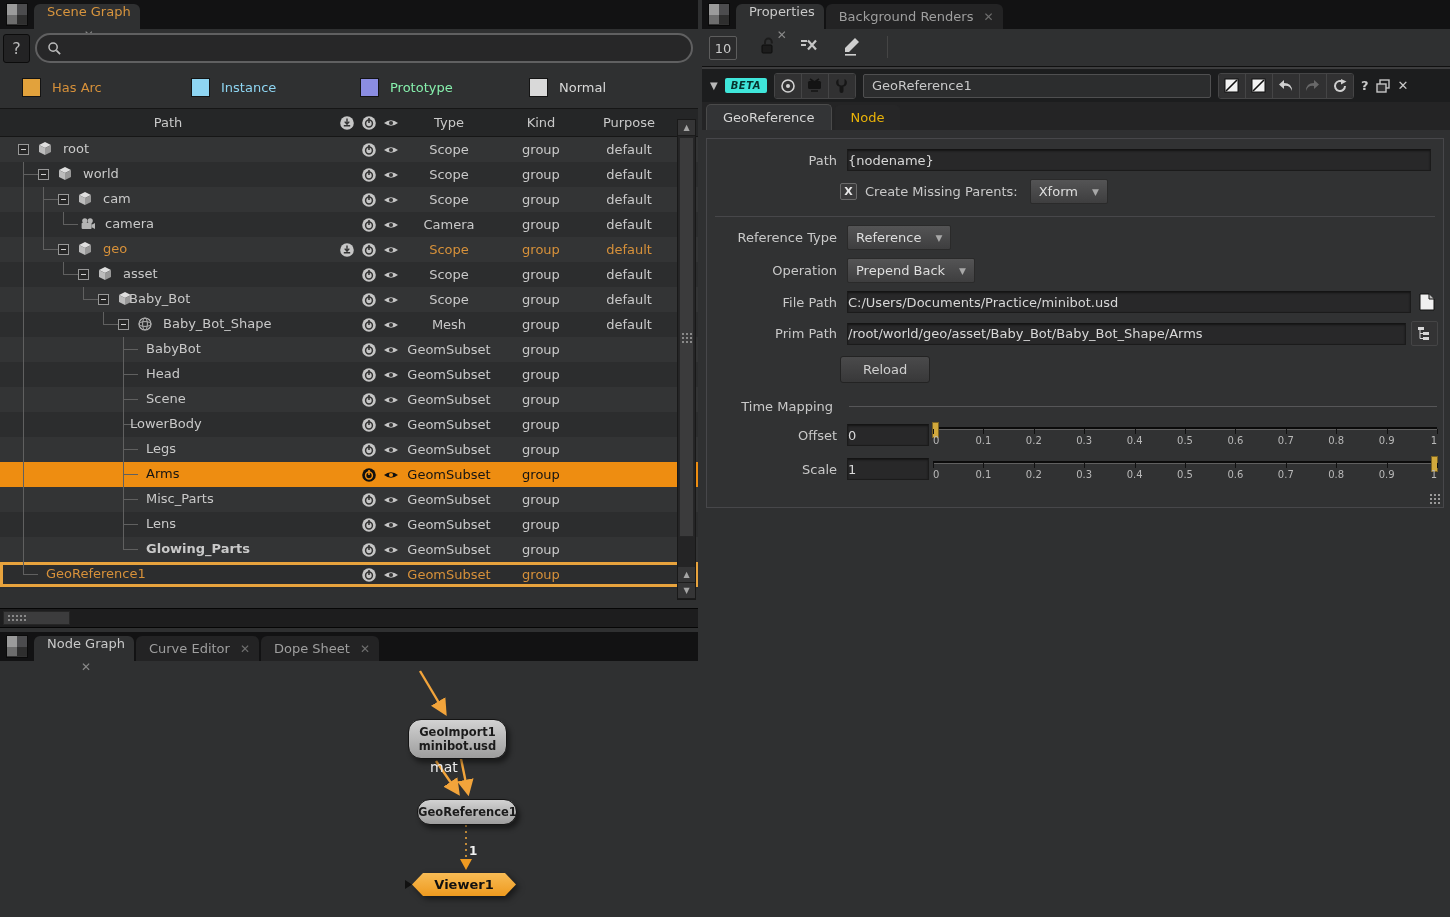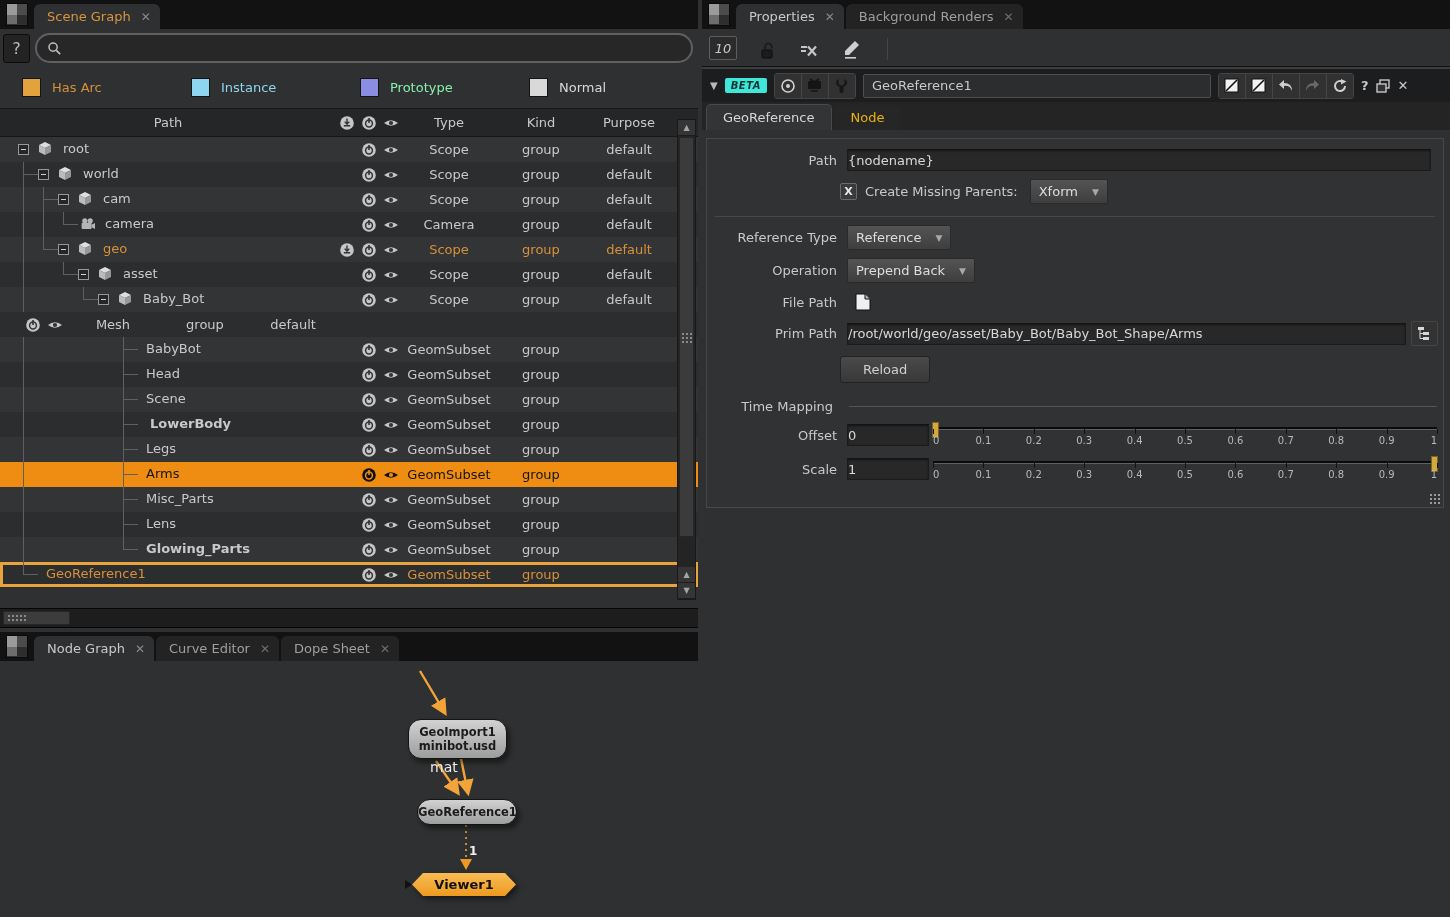--- a/index.html
+++ b/index.html
@@ -7,21 +7,21 @@
        font-family:"DejaVu Sans","Liberation Sans",sans-serif;font-size:13px;color:#c9c9c9;
        overflow:hidden;user-select:none;}
   .tabbar{height:29px;background:#121213;display:flex;align-items:flex-end;}
   .panel-icon{width:20px;height:21px;margin:2px 6px 3px 6px;flex:none;
       background:linear-gradient(90deg,#9b9b9b 0 50%,#4c4c4e 50% 100%),#333;
       background-size:100% 55%;background-repeat:no-repeat;border:1px solid #0a0a0a;}
   .panel-icon::after{content:"";display:block;width:100%;height:45%;margin-top:55%;
       background:linear-gradient(90deg,#6d6d6d 0 50%,#2e2e2e 50% 100%);}
   .tab{height:25px;padding:0 9px 0 13px;display:flex;align-items:center;gap:10px;
       border-radius:6px 6px 0 0;background:#232324;color:#9f9f9f;margin-right:2px;}
-  .tab.active{background:#2f3031;color:#c9c9c9;}
+  .tab.active{background:#2f3031;color:#c9c9c9;flex-direction:column;}
   .tab-close{color:#6f6f6f;font-size:12px;line-height:1;}
   .tab.active .tab-close{color:#8a8a8a;}
 
   
   #sg{position:absolute;left:0;top:0;width:698px;height:630px;background:#2f3031;}
   #sg .tab.active .tab-label{color:#d8953e;}
   .srow{display:flex;align-items:center;gap:5px;padding:4px 5px 3px 3px;}
   .help-btn{width:25px;height:27px;background:#232324;border:1px solid #0c0c0c;border-radius:3px;
       color:#b9b9b9;font-size:16px;display:flex;align-items:center;justify-content:center;}
   .search{flex:1;height:26px;border:2px solid #606061;border-radius:16px;background:#272728;
@@ -83,21 +83,21 @@
       box-shadow:3px 4px 5px rgba(0,0,0,.45);}
   .viewer-wrap{position:absolute;filter:drop-shadow(3px 3px 3px rgba(0,0,0,.5));}
   .viewer{width:104px;height:23px;background:linear-gradient(#f8bc55,#ee9a1f);
       clip-path:polygon(11px 0,93px 0,104px 11.5px,93px 23px,11px 23px,0 11.5px);
       color:#101010;font-weight:bold;display:flex;align-items:center;justify-content:center;}
   .mat-label{position:absolute;color:#ececec;font-size:14px;}
   .one-label{position:absolute;color:#f2f2f2;font-size:12px;font-weight:bold;}
 
   
   #props{position:absolute;left:702px;top:0;width:748px;height:917px;background:#2f3031;}
-  .ptool{display:flex;align-items:flex-end;gap:22px;padding:7px 0 6px 7px;font-style:italic;}
+  .ptool{display:flex;align-items:flex-start;gap:22px;padding:7px 0 6px 7px;}
   .frame-field{width:26px;height:22px;background:#2b2b2c;border:1px solid #5d5d5d;border-radius:2px;
       display:flex;align-items:center;justify-content:center;color:#c9c9c9;}
   .ptool-sep{width:1px;height:22px;background:#454545;margin-left:4px;}
   .pdivider{height:2px;background:#3d3d3e;border-top:1px solid #101010;}
   .node-header{height:33px;background:#1c1d1e;display:flex;align-items:center;gap:7px;padding:0 8px;}
   .beta{background:#3fe6da;color:#08322e;font-weight:bold;font-style:italic;font-size:10px;
       padding:2px 6px;border-radius:2px;letter-spacing:.5px;}
   .hgroup{display:flex;border:1px solid #454546;border-radius:3px;overflow:hidden;}
   .hbtn{width:26px;height:24px;background:#313132;display:flex;align-items:center;justify-content:center;
       border-right:1px solid #454546;}
@@ -409,38 +409,50 @@
     <div class="cell path">
             <div class="guide" style="left: 23px; top: 0px; bottom: 0px;"></div>
             <div class="guide" style="left: 83px; top: 0px; height: 13px;"></div>
             <div class="hline" style="left: 84px; width: 14px;"></div>
             <div class="exp" style="left: 98px;"></div>
             <div class="node-ic" style="left: 117px;">
               <svg class="badge" viewBox="0 0 16 16">
                 <use href="#i-cube"></use>
               </svg>
             </div>
-            <span class="nm" style="left: 143px;">Baby_Bot</span>
+            <span class="nm" style="left: 129px;">Baby_Bot</span>
           </div>
     <div class="cell icn load"></div>
     <div class="cell icn pw">
             <svg class="badge" viewBox="0 0 16 16">
               <use href="#i-power"></use>
             </svg>
           </div>
     <div class="cell icn ey">
             <svg class="badge" viewBox="0 0 16 16">
               <use href="#i-eye"></use>
             </svg>
           </div>
     <div class="cell type">Scope</div>
     <div class="cell kind">group</div>
     <div class="cell purpose">default</div>
   </div>
         <div class="sg-row">
+    <div class="cell path">
+            <div class="guide" style="left: 23px; top: 0px; bottom: 0px;"></div>
+            <div class="guide" style="left: 103px; top: 0px; height: 13px;"></div>
+            <div class="hline" style="left: 104px; width: 14px;"></div>
+            <div class="exp" style="left: 118px;"></div>
+            <div class="node-ic" style="left: 137px;">
+              <svg class="badge" viewBox="0 0 16 16">
+                <use href="#i-mesh"></use>
+              </svg>
+            </div>
+            <span class="nm" style="left: 163px;">Baby_Bot_Shape</span>
+          </div>
     <div class="cell icn load"></div>
     <div class="cell icn pw">
             <svg class="badge" viewBox="0 0 16 16">
               <use href="#i-power"></use>
             </svg>
           </div>
     <div class="cell icn ey">
             <svg class="badge" viewBox="0 0 16 16">
               <use href="#i-eye"></use>
             </svg>
@@ -513,21 +525,21 @@
           </div>
     <div class="cell type">GeomSubset</div>
     <div class="cell kind">group</div>
     <div class="cell purpose"></div>
   </div>
         <div class="sg-row">
     <div class="cell path">
             <div class="guide" style="left: 23px; top: 0px; bottom: 0px;"></div>
             <div class="guide" style="left: 123px; top: 0px; height: 25px;"></div>
             <div class="hline" style="left: 124px; width: 14px;"></div>
-            <span class="nm" style="left: 150px; font-weight: bold;">LowerBody</span>
+            <span class="nm" style="left: 130px;">LowerBody</span>
           </div>
     <div class="cell icn load"></div>
     <div class="cell icn pw">
             <svg class="badge" viewBox="0 0 16 16">
               <use href="#i-power"></use>
             </svg>
           </div>
     <div class="cell icn ey">
             <svg class="badge" viewBox="0 0 16 16">
               <use href="#i-eye"></use>
@@ -851,20 +863,21 @@
       </div>
       <div class="form-row">
         <div class="flabel">Operation</div>
         <div class="dd">
           <span>Prepend Back</span>
           <span class="car">▼</span>
         </div>
       </div>
       <div class="form-row">
         <div class="flabel">File Path</div>
+        <div class="tfield" style="flex:1;">C:/Users/Documents/Practice/minibot.usd</div>
         <svg width="22" height="22" viewBox="0 0 22 22" style="margin:0 5px;">
           <path d="M4 3 h9 l5 5 v11 h-14 Z" fill="#f0f0f0" stroke="#111"></path>
           <path d="M13 3 v5 h5" fill="#bdbdbd" stroke="#111"></path>
         </svg>
       </div>
       <div class="form-row">
         <div class="flabel">Prim Path</div>
         <div class="tfield" style="flex:1;">/root/world/geo/asset/Baby_Bot/Baby_Bot_Shape/Arms</div>
         <div class="iconbtn" style="margin:0 5px;">
           <svg width="15" height="15" viewBox="0 0 15 15">

